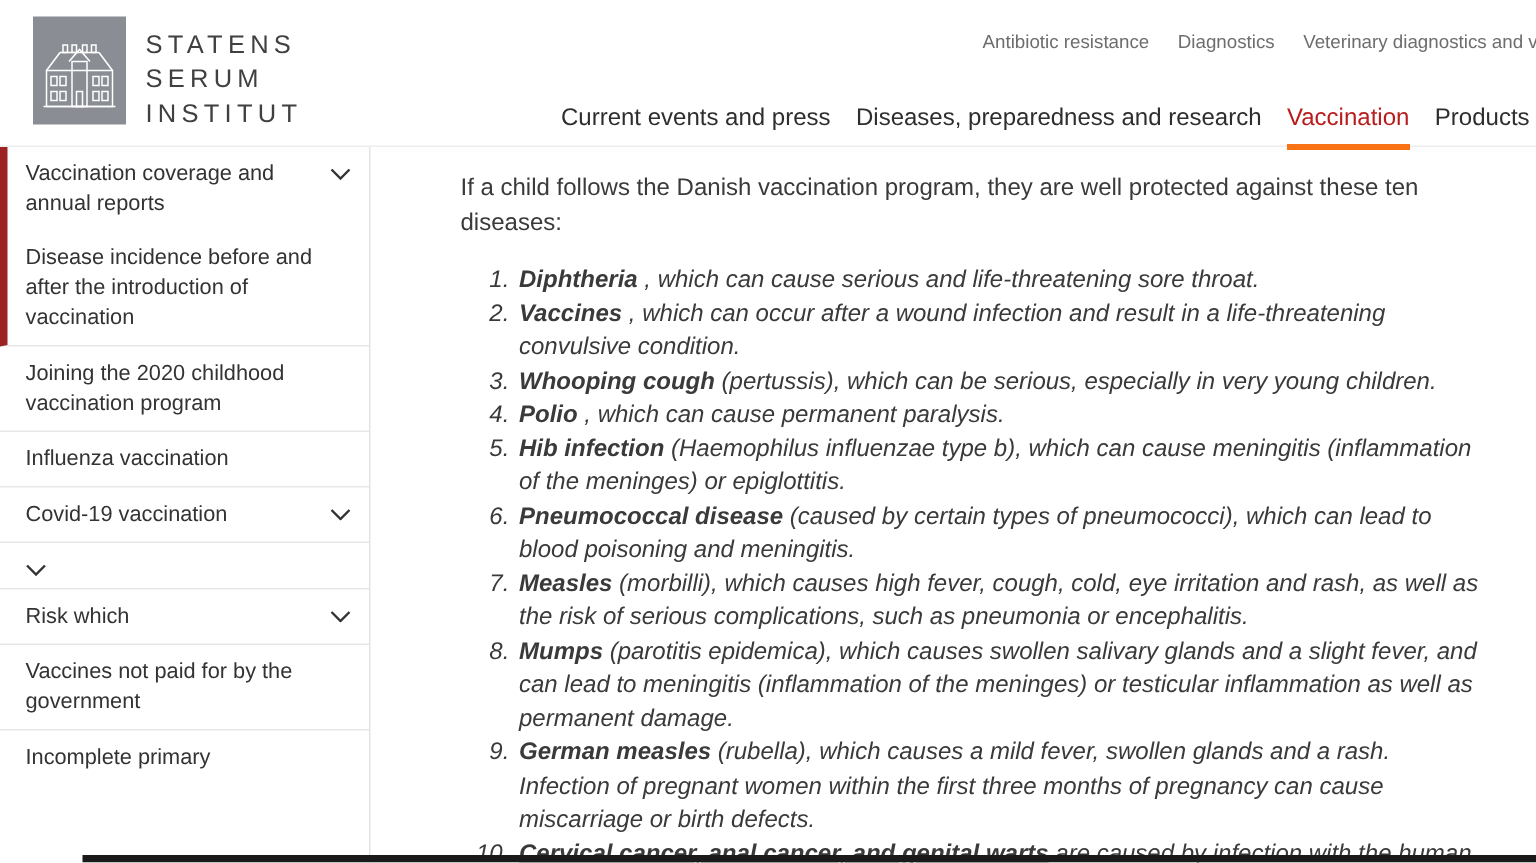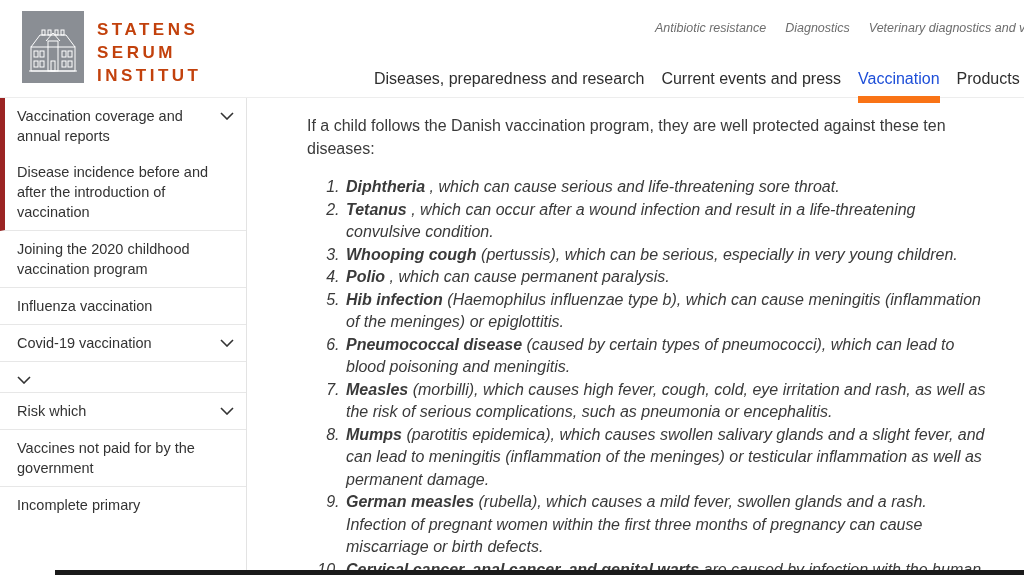--- a/index.html
+++ b/index.html
@@ -4,26 +4,26 @@
 <style>
   * { margin:0; padding:0; box-sizing:border-box; }
   html,body { width:1024px; height:575px; }
   body { font-family:"Liberation Sans", sans-serif; background:#fff; }
   .page { position:relative; width:1024px; height:575px; background:#fff; overflow:hidden; }
 
   
   .header { position:absolute; top:0; left:0; width:1024px; height:98px; background:#fff; border-bottom:1px solid #ededed; z-index:2; }
   .logo { position:absolute; left:22px; top:11px; display:flex; align-items:flex-start; cursor:pointer; }
   .logo-box { width:62px; height:72px; background:#8a8e94; display:flex; align-items:center; justify-content:center; }
-  .logo-text { margin-left:13px; margin-top:7px; font-size:17px; letter-spacing:3.5px; line-height:23px; color:#c2410c; font-weight:700; }
+  .logo-text { margin-left:13px; margin-top:7px; font-size:17px; letter-spacing:3.5px; line-height:23px; color:#404040; font-weight:400; }
   .utility-nav { position:absolute; left:655px; top:21px; display:flex; gap:19px; font-size:12.5px; color:#6d6d6d; white-space:nowrap; }
-  .utility-nav .u-item { cursor:pointer;font-style:italic; }
+  .utility-nav .u-item { cursor:pointer; }
   .main-nav { position:absolute; left:374px; top:70px; display:flex; gap:17px; font-size:16px; color:#2e2e2e; white-space:nowrap; }
   .main-nav .m-item { padding-bottom:8px; cursor:pointer; }
-  .main-nav .m-item.active { color:#1d4ed8; border-bottom:7px solid #f97316; }
+  .main-nav .m-item.active { color:#b91c1c; border-bottom:4px solid #f97316; }
 
   
   .sidebar { position:absolute; left:0; top:98px; width:247px; bottom:0; background:#fff; border-right:1px solid #e3e3e3; }
   .side-group { border-left:5px solid #9b2423; border-bottom:1px solid #e7e7e7; }
   .side-item { display:flex; justify-content:space-between; align-items:flex-start; gap:6px;
                padding:8px 12px 8px 17px; font-size:14.5px; line-height:20px; color:#333; cursor:pointer; }
   .side-group .side-item { padding-left:12px; }
   .side-item.bordered { border-bottom:1px solid #e7e7e7; }
   .chev { flex:0 0 auto; margin-top:6px; }
 
@@ -78,22 +78,22 @@
       </div>
     </div>
 
     <div class="utility-nav">
       <span class="u-item">Antibiotic resistance</span>
       <span class="u-item">Diagnostics</span>
       <span class="u-item">Veterinary diagnostics and vaccines</span>
     </div>
 
     <div class="main-nav">
+      <span class="m-item">Current events and press</span>
       <span class="m-item">Diseases, preparedness and research</span>
-      <span class="m-item">Current events and press</span>
       <span class="m-item active">Vaccination</span>
       <span class="m-item">Products and services</span>
     </div>
   </div>
 
   <div class="sidebar">
 
     <div class="side-group">
       <div class="side-item">
         <span>Vaccination coverage and annual reports</span>
@@ -142,21 +142,21 @@
     <div class="side-item">
       <span>Incomplete primary</span>
     </div>
   </div>
 
   <div class="content">
     <p class="intro">If a child follows the Danish vaccination program, they are well protected against these ten diseases:</p>
 
     <ol>
       <li><strong>Diphtheria</strong><span> , which can cause serious and life-threatening sore throat.</span></li>
-      <li><strong>Tetanus</strong><span> , which can occur after a wound infection and result in a life-threatening convulsive condition.</span></li>
+      <li><strong>Vaccines</strong><span> , which can occur after a wound infection and result in a life-threatening convulsive condition.</span></li>
       <li><strong>Whooping cough</strong><span> (pertussis), which can be serious, especially in very young children.</span></li>
       <li><strong>Polio</strong><span> , which can cause permanent paralysis.</span></li>
       <li><strong>Hib infection</strong><span> (Haemophilus influenzae type b), which can cause meningitis (inflammation of the meninges) or epiglottitis.</span></li>
       <li><strong>Pneumococcal disease</strong><span> (caused by certain types of pneumococci), which can lead to blood poisoning and meningitis.</span></li>
       <li><strong>Measles</strong><span> (morbilli), which causes high fever, cough, cold, eye irritation and rash, as well as the risk of serious complications, such as pneumonia or encephalitis.</span></li>
       <li><strong>Mumps</strong><span> (parotitis epidemica), which causes swollen salivary glands and a slight fever, and can lead to meningitis (inflammation of the meninges) or testicular inflammation as well as permanent damage.</span></li>
       <li><strong>German measles</strong><span> (rubella), which causes a mild fever, swollen glands and a rash. Infection of pregnant women within the first three months of pregnancy can cause miscarriage or birth defects.</span></li>
       <li><strong class="linked">Cervical cancer, anal cancer, and genital warts</strong><span> are caused by infection with the human</span></li>
     </ol>
   </div>

